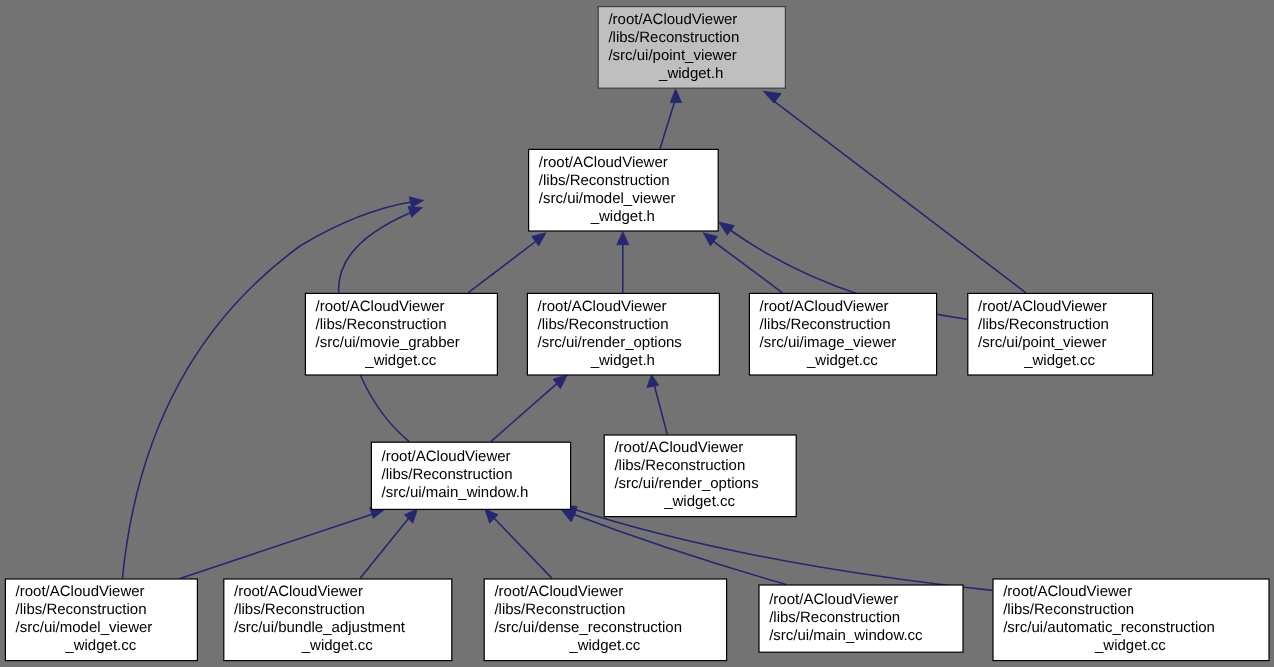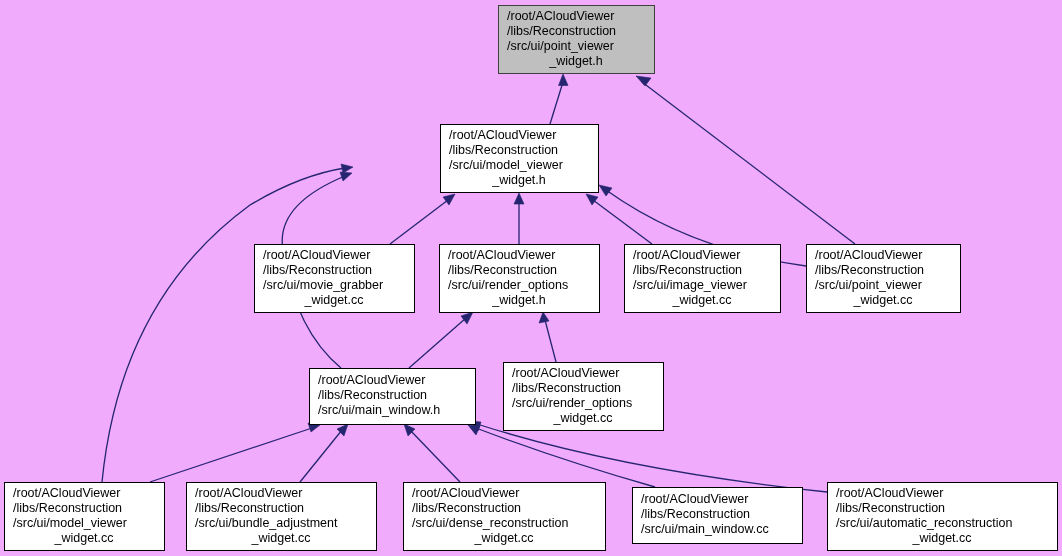--- a/index.html
+++ b/index.html
@@ -4,21 +4,21 @@
 <style>
   html, body {
     margin: 0;
     padding: 0;
     background: #ffffff;
   }
   #graph-root {
     position: relative;
     width: 1062px;
     height: 556px;
-    background: #f0abfc;
+    background: #737373;
     overflow: hidden;
     font-family: "Liberation Sans", sans-serif;
   }
   #graph-svg {
     position: absolute;
     left: 0;
     top: 0;
     width: 1062px;
     height: 556px;
   }

